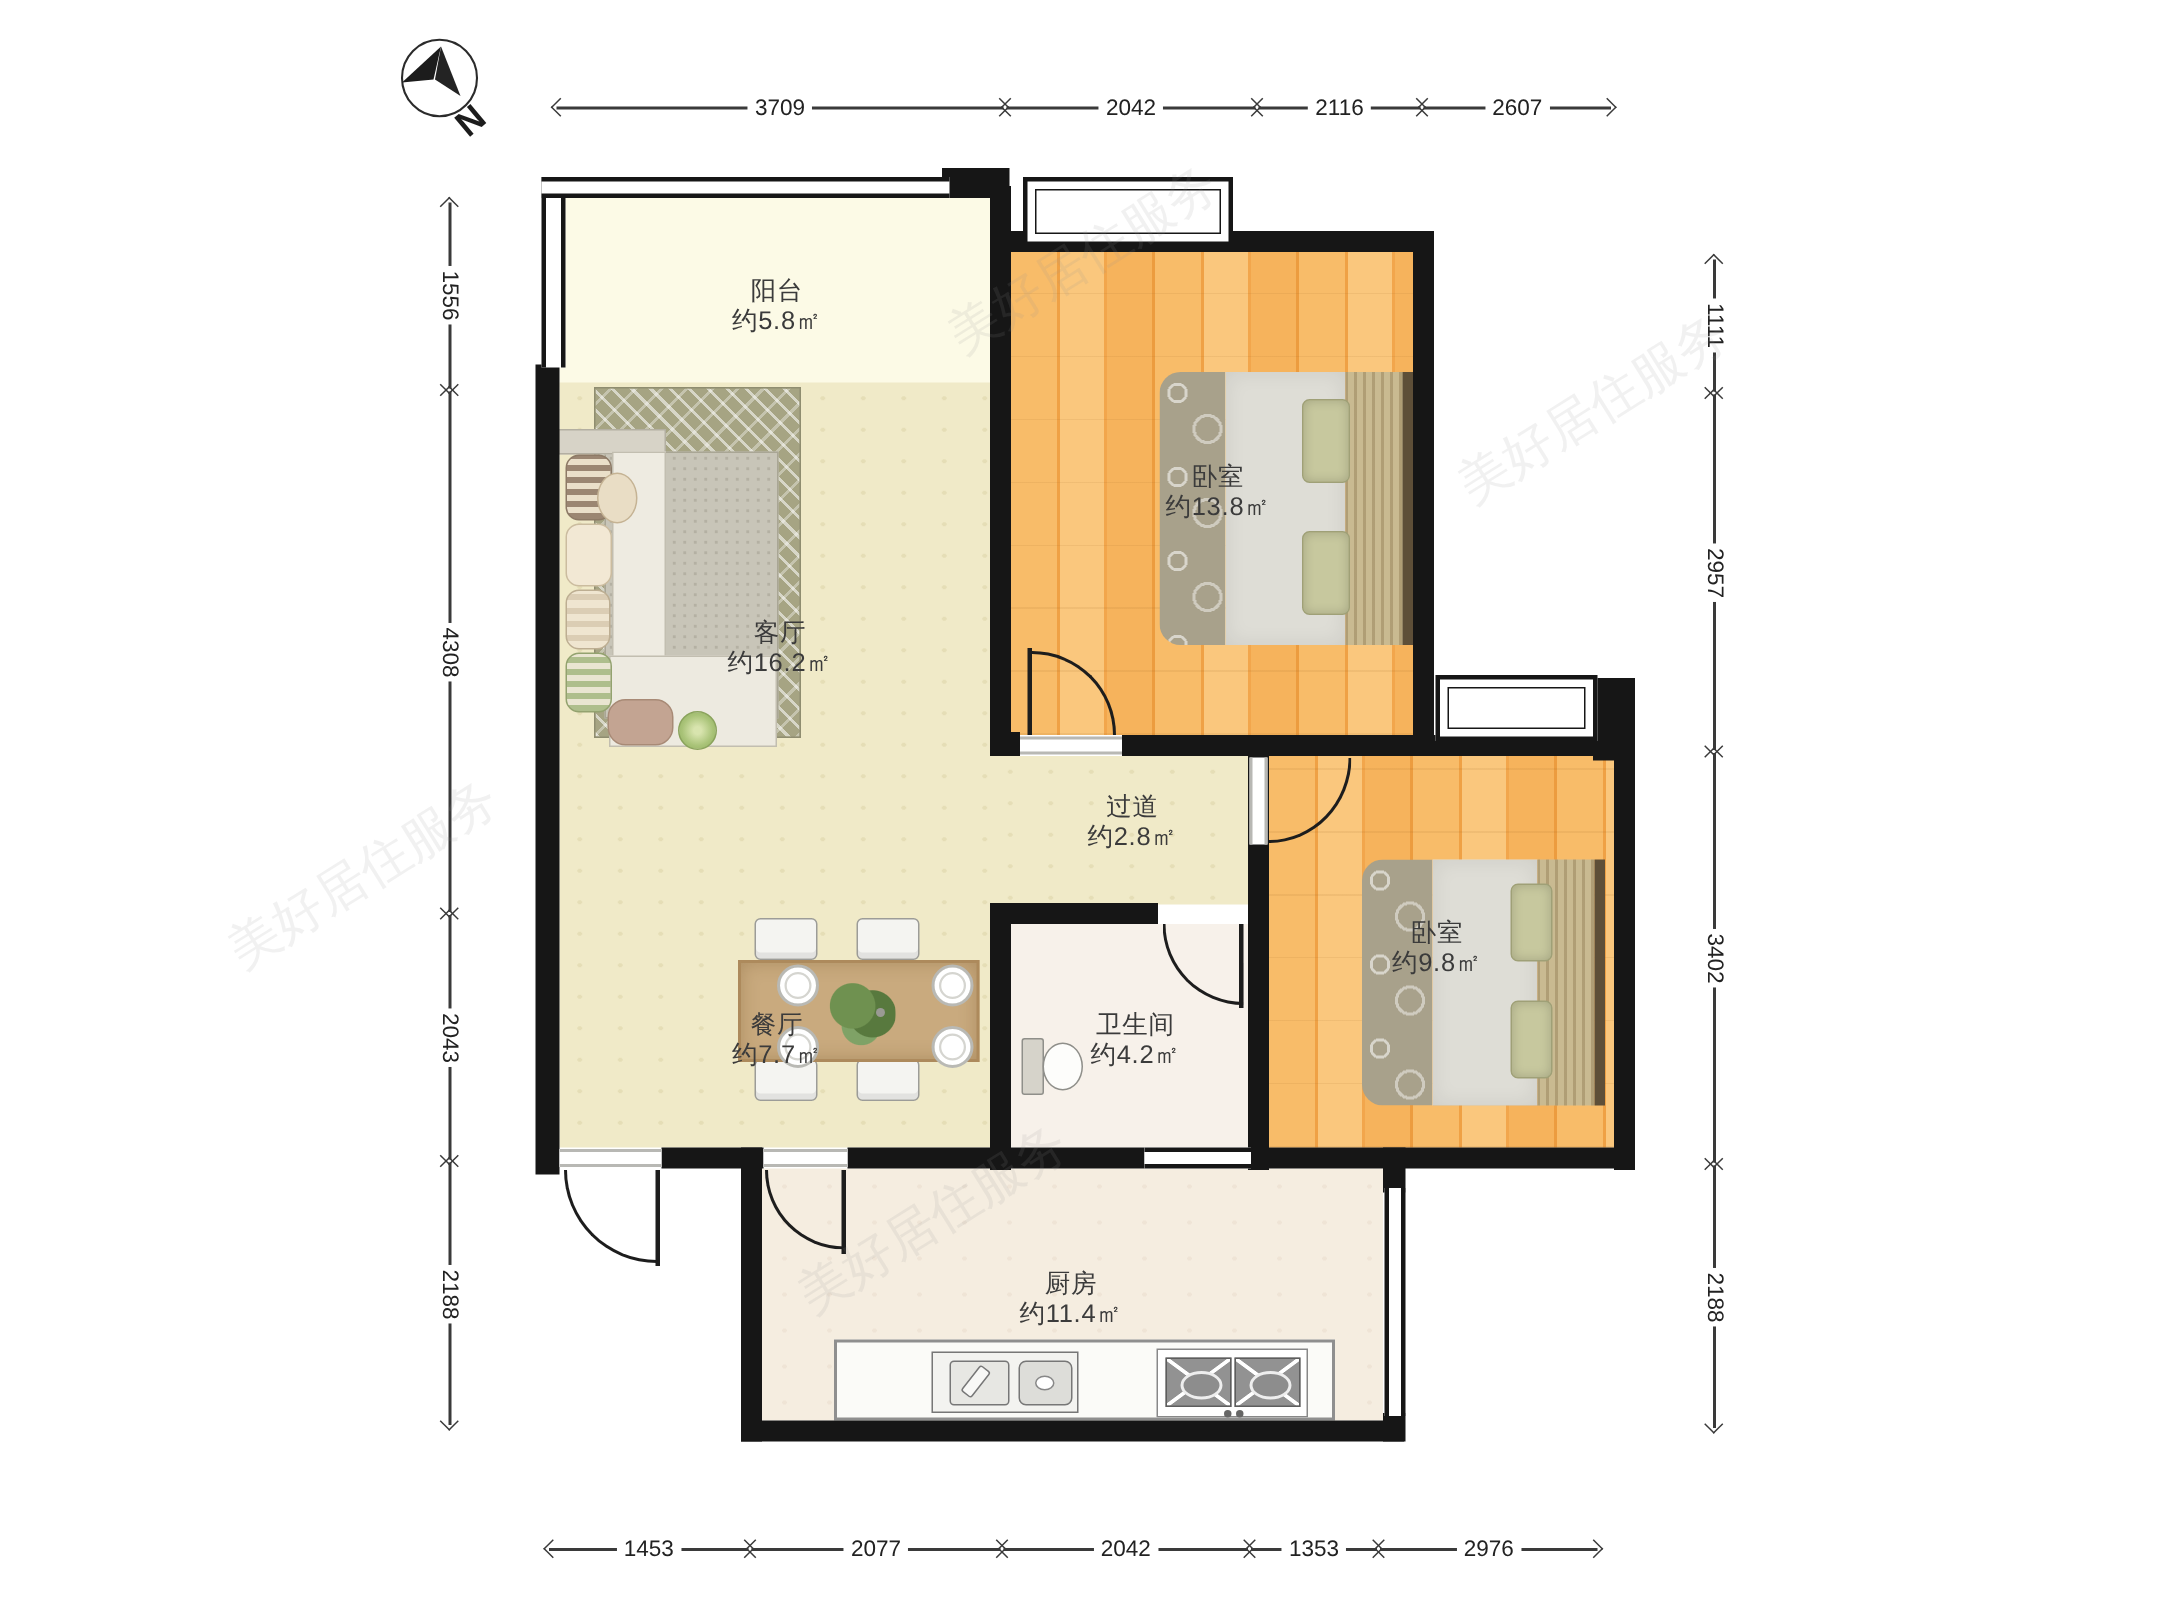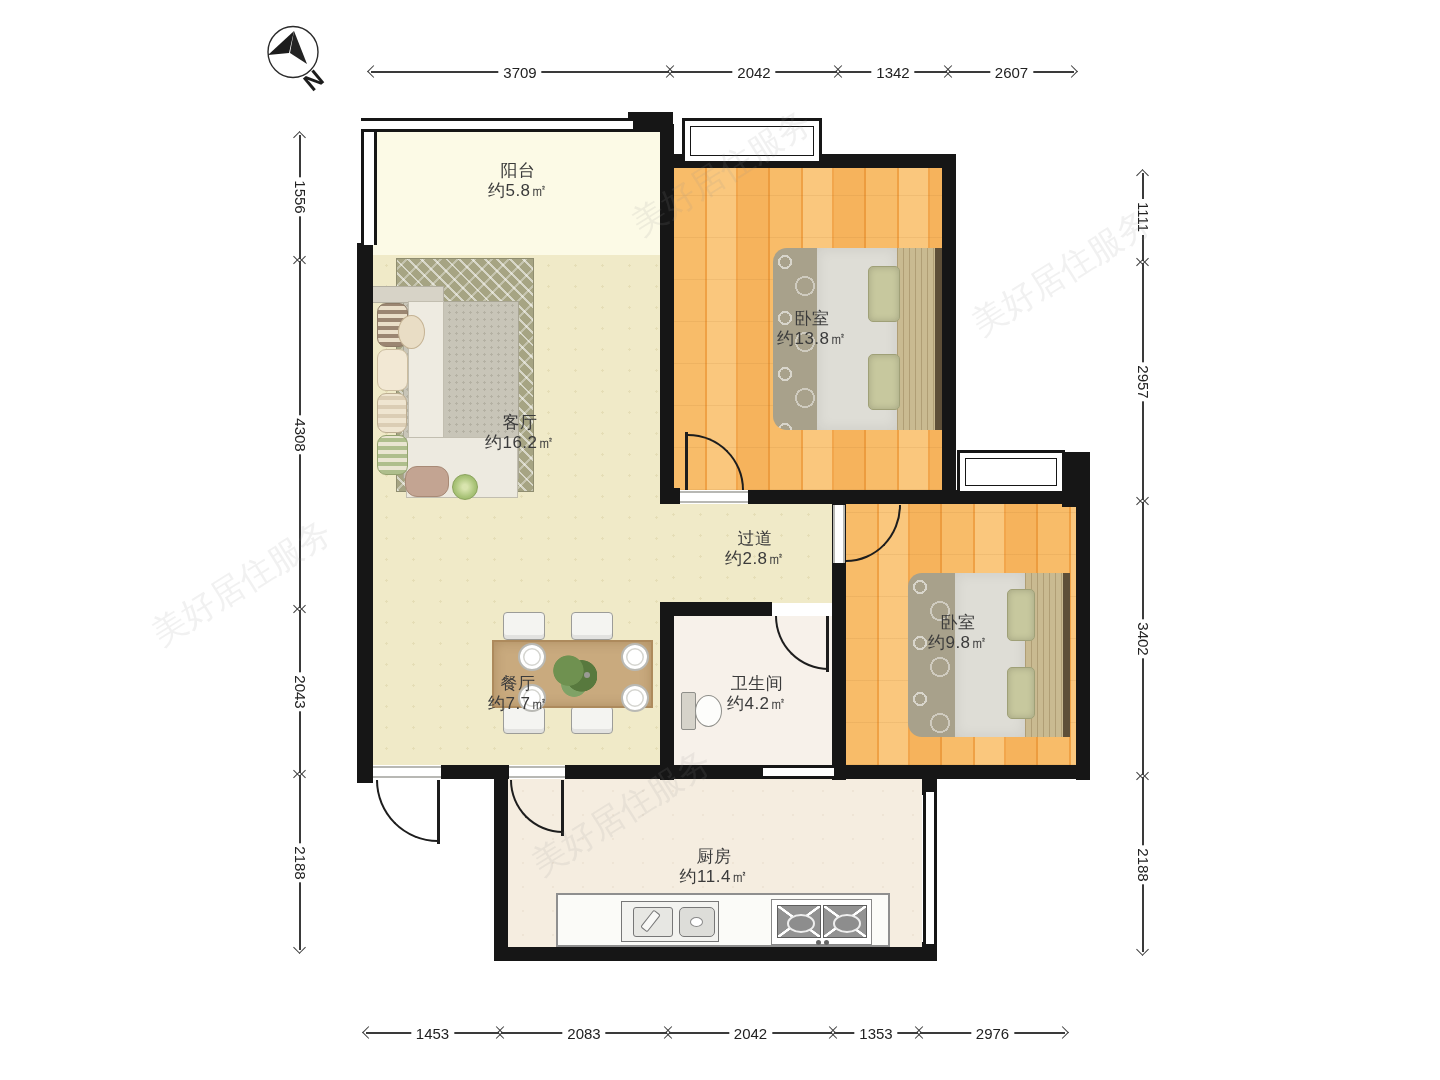--- a/index.html
+++ b/index.html
@@ -210,21 +210,21 @@
   <div class="arc bl" style="left:376px;top:780px;width:62px;height:62px"></div>
   <div class="leaf" style="left:437px;top:780px;width:3px;height:64px"></div>
   <div class="arc bl" style="left:510px;top:780px;width:53px;height:53px"></div>
   <div class="leaf" style="left:561px;top:780px;width:3px;height:56px"></div>
   <div class="arc bl" style="left:775px;top:616px;width:54px;height:54px"></div>
   <div class="leaf" style="left:826px;top:616px;width:3px;height:56px"></div>
   <div class="arc tr" style="left:688px;top:434px;width:56px;height:56px"></div>
   <div class="leaf" style="left:685px;top:432px;width:3px;height:58px"></div>
   <div class="arc br" style="left:846px;top:505px;width:55px;height:57px"></div>
 
-  <div class="room-label" style="left:518px;top:180px">
+  <div class="room-label" style="left:518px;top:204px">
     <div>阳台</div>
       <div>约5.8㎡</div>
   </div>
   <div class="room-label" style="left:520px;top:432px">
     <div>客厅</div>
       <div>约16.2㎡</div>
   </div>
   <div class="room-label" style="left:812px;top:328px">
     <div>卧室</div>
       <div>约13.8㎡</div>
@@ -267,39 +267,39 @@
       <div class="dim-seg h" style="left: 670px; top: 50px; width: 168px; height: 20px;">
         <i class="dline"></i>
         <i class="chv a"></i>
         <i class="chv b"></i>
         <span class="dlab">2042</span>
       </div>
       <div class="dim-seg h" style="left: 838px; top: 50px; width: 110px; height: 20px;">
         <i class="dline"></i>
         <i class="chv a"></i>
         <i class="chv b"></i>
-        <span class="dlab">1342</span>
+        <span class="dlab">2116</span>
       </div>
       <div class="dim-seg h" style="left: 948px; top: 50px; width: 127px; height: 20px;">
         <i class="dline"></i>
         <i class="chv a"></i>
         <i class="chv b"></i>
         <span class="dlab">2607</span>
       </div>
       <div class="dim-seg h" style="left: 365px; top: 1011px; width: 135px; height: 20px;">
         <i class="dline"></i>
         <i class="chv a"></i>
         <i class="chv b"></i>
         <span class="dlab">1453</span>
       </div>
       <div class="dim-seg h" style="left: 500px; top: 1011px; width: 168px; height: 20px;">
         <i class="dline"></i>
         <i class="chv a"></i>
         <i class="chv b"></i>
-        <span class="dlab">2083</span>
+        <span class="dlab">2077</span>
       </div>
       <div class="dim-seg h" style="left: 668px; top: 1011px; width: 165px; height: 20px;">
         <i class="dline"></i>
         <i class="chv a"></i>
         <i class="chv b"></i>
         <span class="dlab">2042</span>
       </div>
       <div class="dim-seg h" style="left: 833px; top: 1011px; width: 86px; height: 20px;">
         <i class="dline"></i>
         <i class="chv a"></i>

